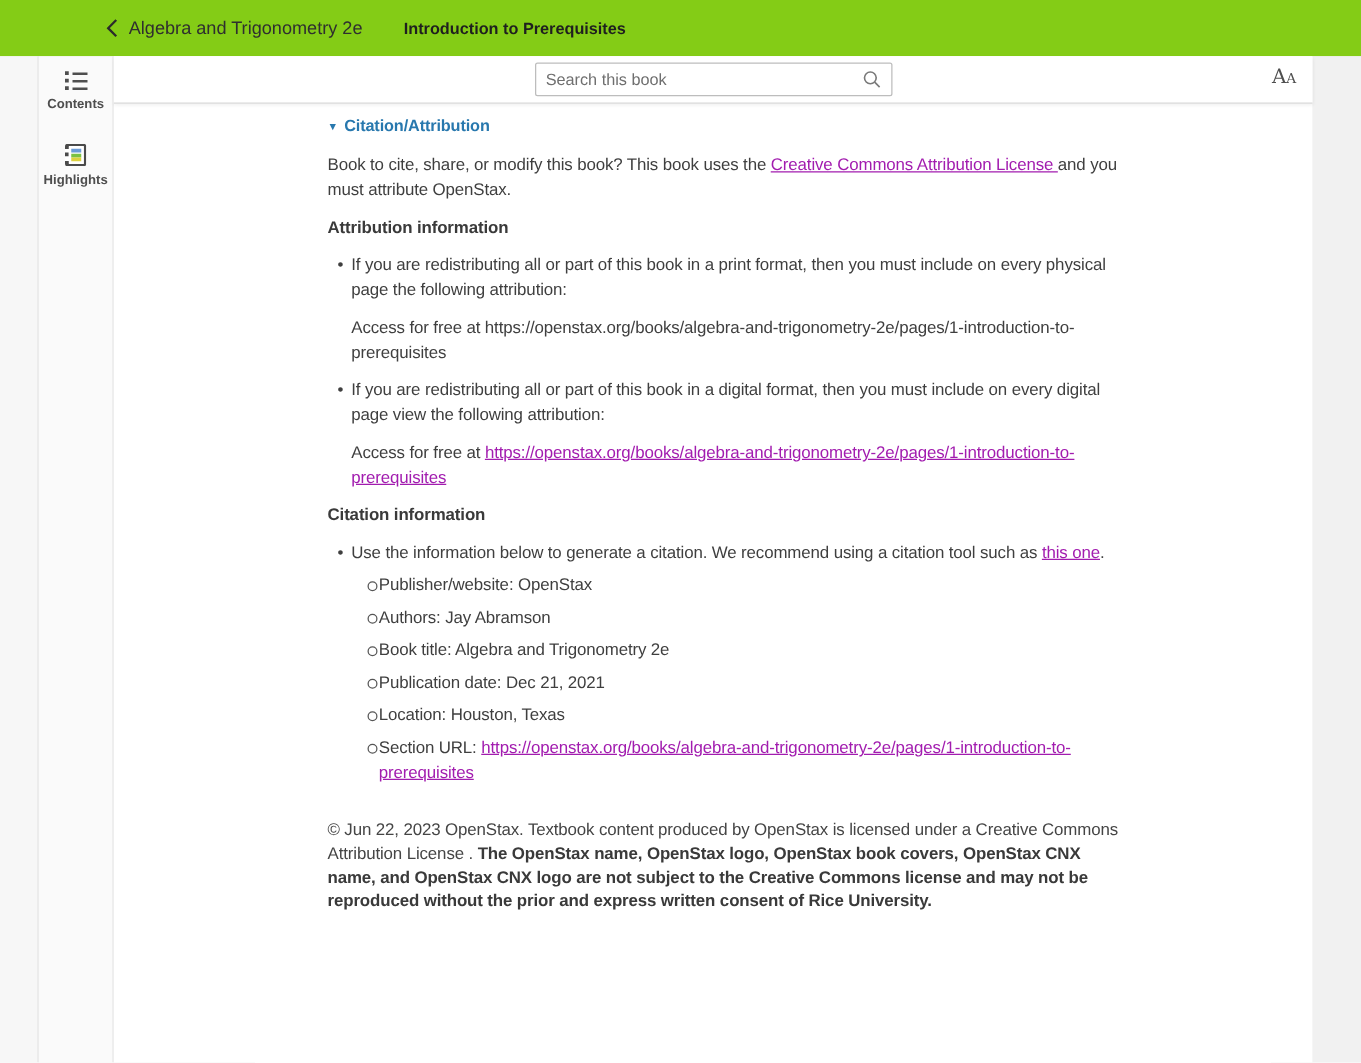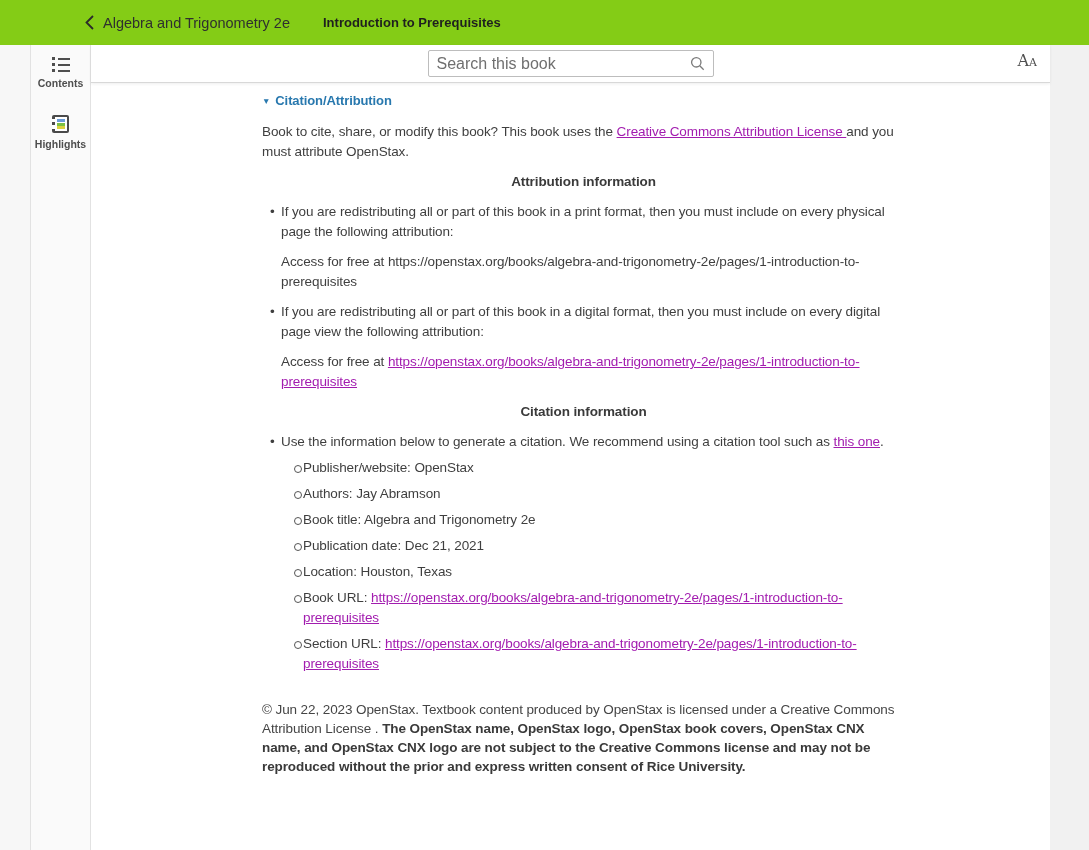--- a/index.html
+++ b/index.html
@@ -52,42 +52,42 @@
     border-bottom:1px solid #d8d8d8;
     box-shadow:0 1px 3px rgba(0,0,0,0.07);
     z-index:2; flex:0 0 auto;
   }
   .search-box {
     position:absolute; left:50%; transform:translateX(-50%); top:5px;
     width:286px; height:27px; border:1px solid #bdbdbd; border-radius:2px;
     background:#fff; display:flex; align-items:center;
   }
   .search-input {
-    flex:1; border:none; outline:none; font-size:16px; padding:0 8px;
+    flex:1; border:none; outline:none; font-size:13px; padding:0 8px;
     color:#333; font-family:inherit; background:transparent; min-width:0;
   }
   .search-input::placeholder { color:#6f6f6f; }
   .search-icon { margin-right:8px; display:flex; cursor:pointer; }
   .aa-btn {
     position:absolute; right:13px; top:8px;
     font-family:"DejaVu Serif", serif; font-variant:small-caps;
     font-size:16px; line-height:16px; color:#4f4f4f; cursor:pointer;
   }
 
   .page-body {
     flex:1; padding:4px 145px 0 171px;
     font-size:13.5px; letter-spacing:-0.1px; line-height:20px; color:#3f3f3f;
     overflow:hidden; overflow-wrap:break-word;
   }
   .toggle-heading { color:#2878AE; font-weight:bold; font-size:13px; cursor:pointer; padding-top:4px; }
   .toggle-caret { font-size:8.5px; margin-right:5px; position:relative; top:-1px; display:inline-block; }
 
   .para { margin:10px 0 0; }
   .para.first { margin-top:26px; }
-  .bold { font-weight:bold; color:#3a3a3a;text-align:center; }
+  .bold { font-weight:bold; color:#3a3a3a; }
   .gap-lg { }
 
   .lnk { color:#a21caf; text-decoration:underline; cursor:pointer; }
 
   ul.blist { list-style:none; margin:0; padding:0; }
   ul.blist > li { position:relative; padding-left:19px; margin-top:10px; }
   ul.blist > li::before { content:"\2022"; position:absolute; left:8px; top:0; color:#3f3f3f; }
   .li-p { margin:0; }
   .li-p + .li-p { margin-top:10px; }
 
@@ -187,21 +187,20 @@
 
         <ul class="blist">
           <li>
             <p class="li-p"><span>Use the information below to generate a citation. We recommend using a citation tool such as </span><a class="lnk">this one</a><span>.</span></p>
             <ul class="sub-list">
               <li>Publisher/website: OpenStax</li>
               <li>Authors: Jay Abramson</li>
               <li>Book title: Algebra and Trigonometry 2e</li>
               <li>Publication date: Dec 21, 2021</li>
               <li>Location: Houston, Texas</li>
-              <li><span>Book URL: </span><a class="lnk">https://openstax.org/books/algebra-and-trigonometry-2e/pages/1-introduction-to-prerequisites</a></li>
               <li><span>Section URL: </span><a class="lnk">https://openstax.org/books/algebra-and-trigonometry-2e/pages/1-introduction-to-prerequisites</a></li>
             </ul>
           </li>
         </ul>
 
         <p class="footer-note"><span>© Jun 22, 2023 OpenStax. Textbook content produced by OpenStax is licensed under a Creative Commons Attribution License . </span><strong>The OpenStax name, OpenStax logo, OpenStax book covers, OpenStax CNX name, and OpenStax CNX logo are not subject to the Creative Commons license and may not be reproduced without the prior and express written consent of Rice University.</strong></p>
 
       </div>
     </div>
     <div class="gutter-right"></div>

